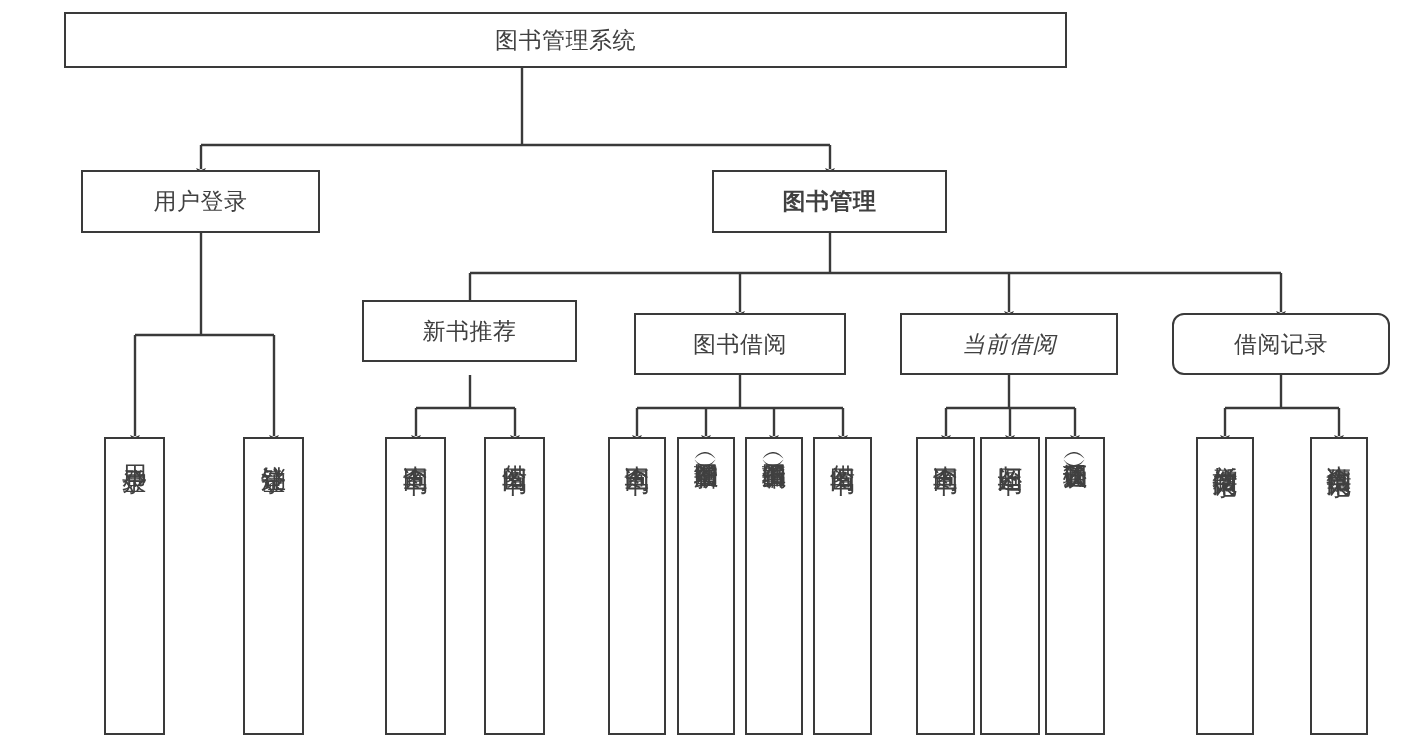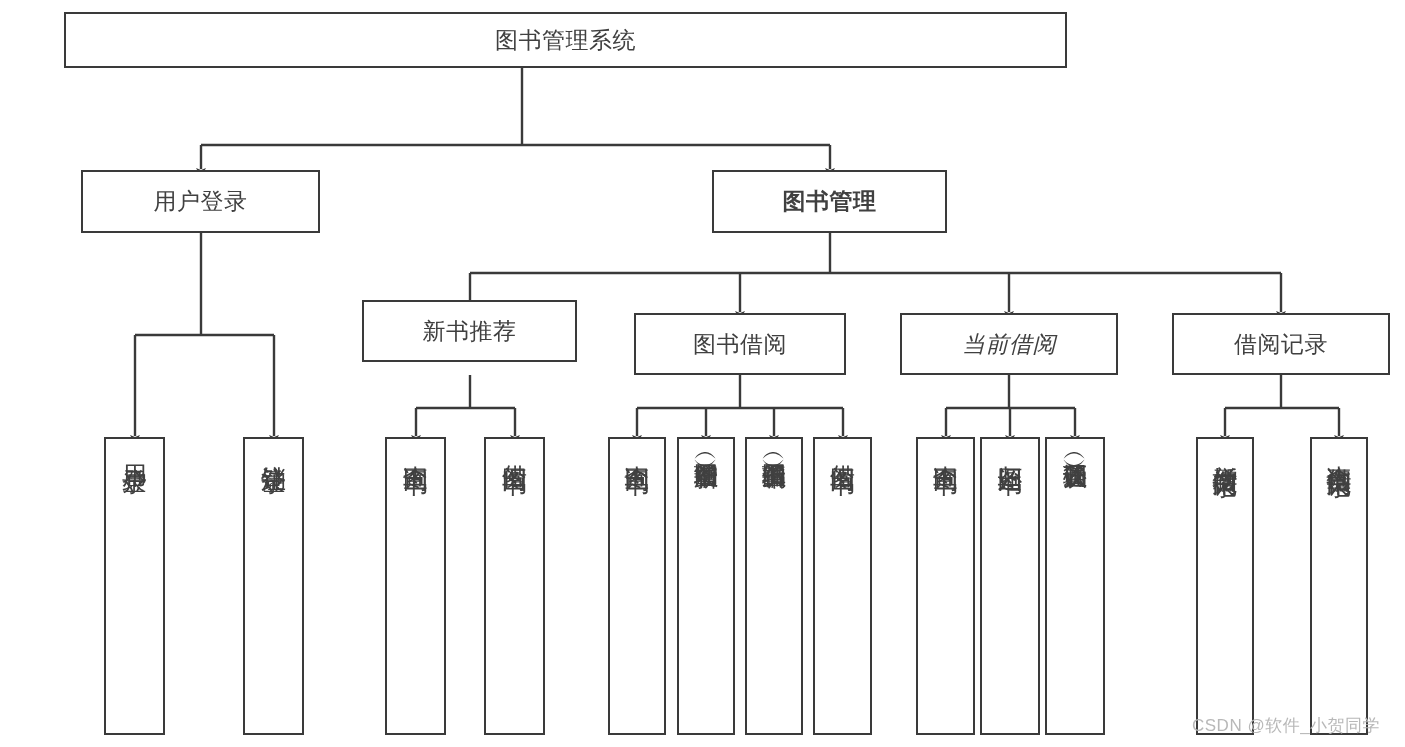--- a/index.html
+++ b/index.html
@@ -130,21 +130,21 @@
       </div>
       <div class="node horiz" id="node-new_book_rec" style="left: 362px; top: 300px; width: 215px; height: 62px; border-color: rgb(58, 58, 58);">
         <span class="node-label">新书推荐</span>
       </div>
       <div class="node horiz" id="node-book_borrow" style="left: 634px; top: 313px; width: 212px; height: 62px; border-color: rgb(58, 58, 58);">
         <span class="node-label">图书借阅</span>
       </div>
       <div class="node horiz" id="node-current_borrow" style="left: 900px; top: 313px; width: 218px; height: 62px; border-color: rgb(58, 58, 58); font-style: italic;">
         <span class="node-label">当前借阅</span>
       </div>
-      <div class="node horiz" id="node-borrow_record" style="left: 1172px; top: 313px; width: 218px; height: 62px; border-color: rgb(58, 58, 58);">
+      <div class="node horiz" id="node-borrow_record" style="left: 1172px; top: 313px; width: 218px; height: 62px; border-color: rgb(58, 58, 58); border-radius: 12px;">
         <span class="node-label">借阅记录</span>
       </div>
       <div class="node vert" id="node-leaf_user_login" style="left: 104px; top: 437px; width: 61px; height: 298px; border-color: rgb(58, 58, 58);">
         <span class="node-label">用户登录</span>
       </div>
       <div class="node vert" id="node-leaf_logout" style="left: 243px; top: 437px; width: 61px; height: 298px; border-color: rgb(58, 58, 58);">
         <span class="node-label">注销登录</span>
       </div>
       <div class="node vert" id="node-leaf_query_book_1" style="left: 385px; top: 437px; width: 61px; height: 298px; border-color: rgb(58, 58, 58);">
         <span class="node-label">查询图书</span>
@@ -174,14 +174,13 @@
         <span class="node-label">确认归还（管理员）</span>
       </div>
       <div class="node vert" id="node-leaf_add_record" style="left: 1196px; top: 437px; width: 58px; height: 298px; border-color: rgb(58, 58, 58);">
         <span class="node-label">新增借阅记录</span>
       </div>
       <div class="node vert" id="node-leaf_query_record" style="left: 1310px; top: 437px; width: 58px; height: 298px; border-color: rgb(58, 58, 58);">
         <span class="node-label">查询借阅记录</span>
       </div>
     </div>
 
-  <div class="watermark" style="left: 1192px; top: 714px; color: rgb(184, 184, 184);">CSDN @软件_小贺同学</div>
 </div>
 
 </body></html>

